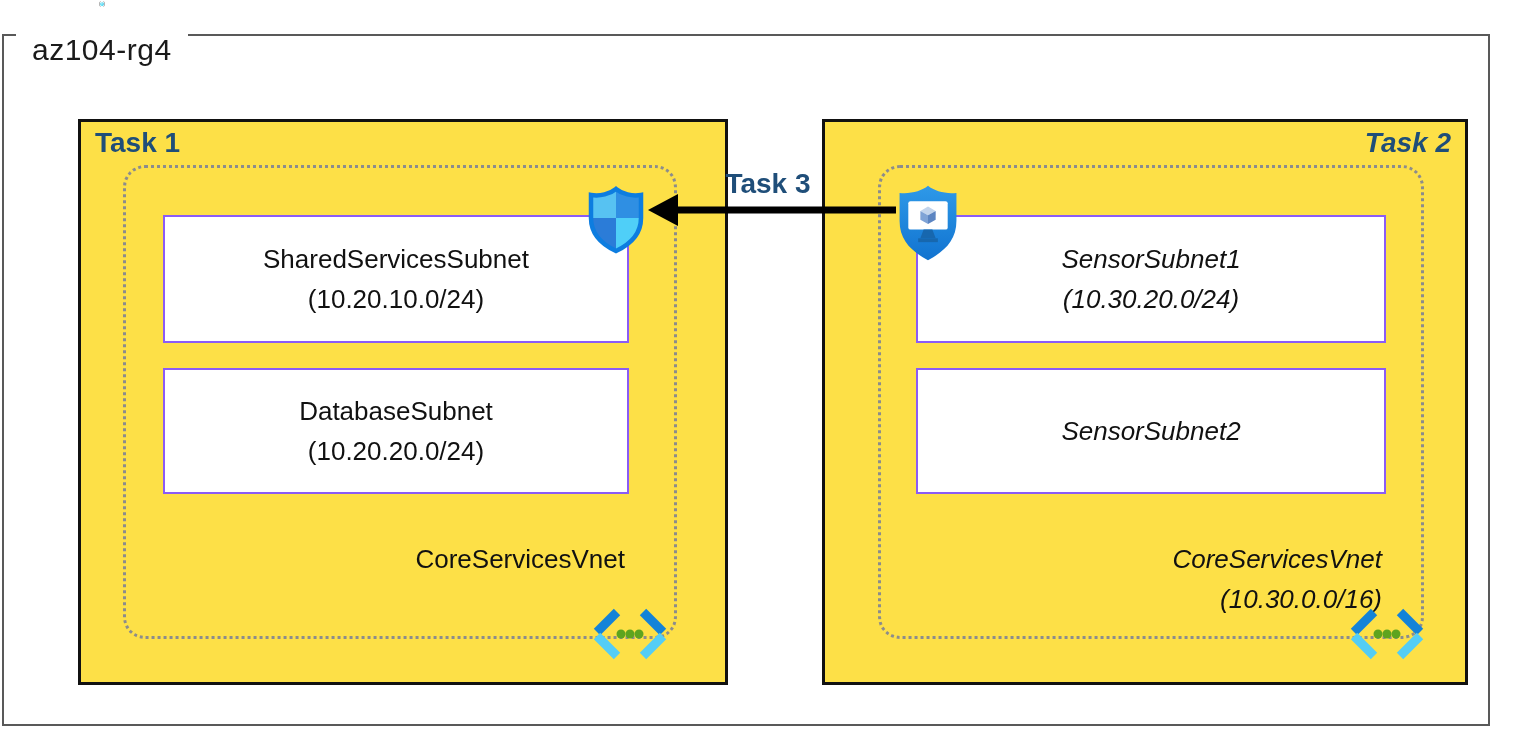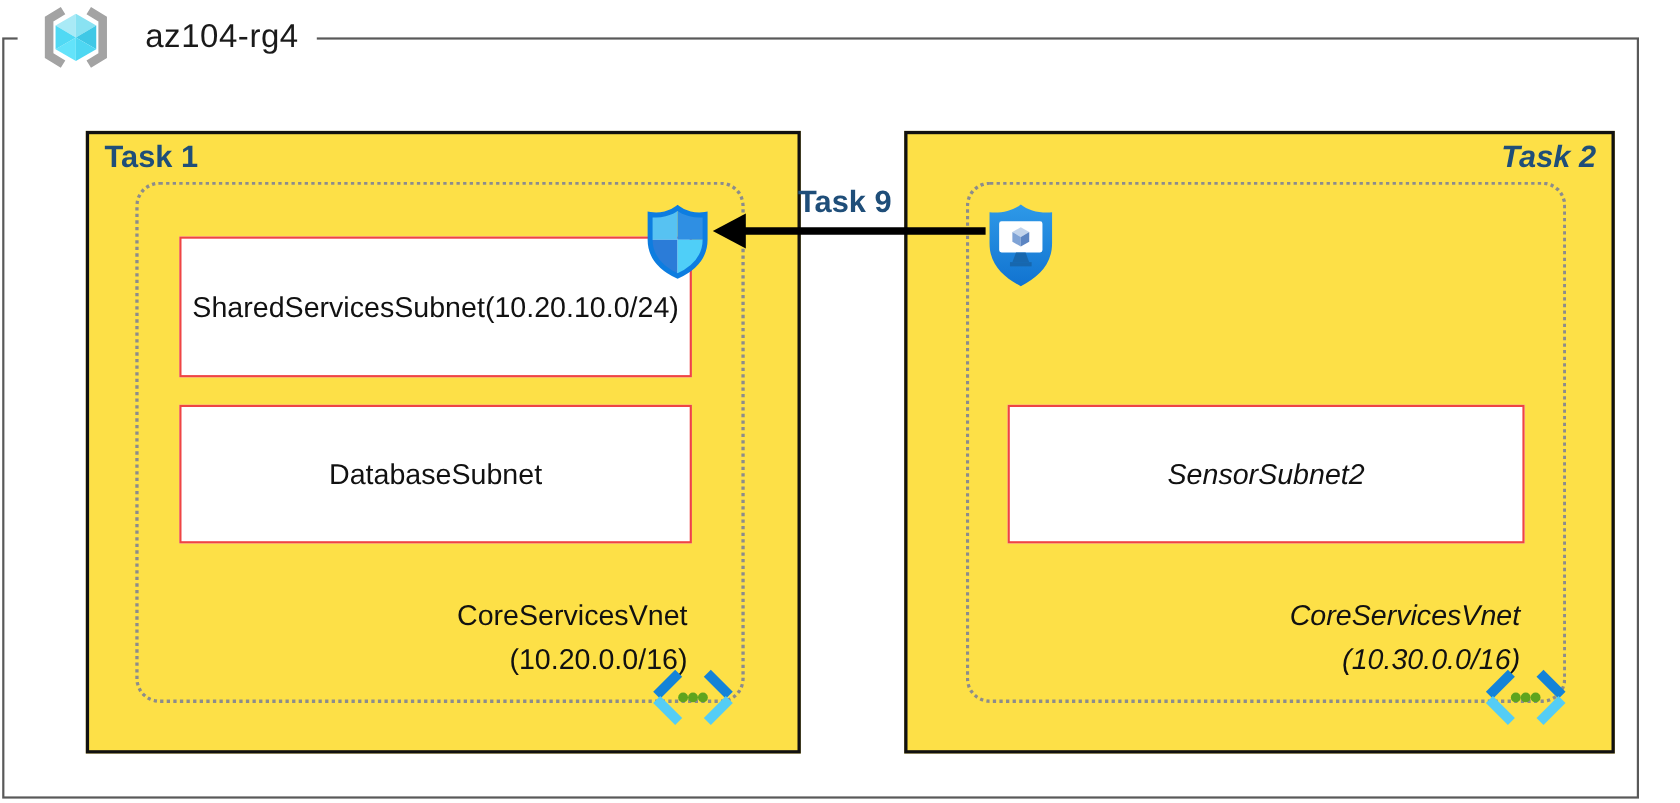--- a/index.html
+++ b/index.html
@@ -2,38 +2,38 @@
 <html><head>
 <meta charset="utf-8">
 <style>
   html,body{margin:0;padding:0;background:#ffffff;}
   body{font-family:"Liberation Sans", sans-serif; -webkit-font-smoothing:antialiased;}
   .canvas{position:relative;width:1527px;height:730px;background:#ffffff;overflow:hidden;}
 
   
   .rg-border{position:absolute;left:2px;top:34px;width:1484px;height:688px;border:2px solid #595959;}
   .rg-head{position:absolute;left:16px;top:1px;height:66px;display:flex;align-items:center;gap:26px;
-           padding:0 16px;background:#ffffff;z-index:3;}
+           padding:0 16px;background:#ffffff;z-index:3;flex-direction:column;}
   .rg-name{font-size:30px;color:#1a1a1a;letter-spacing:0.5px;}
 
   
   .task-box{position:absolute;top:119px;height:560px;background:#fde047;border:3px solid #111111;}
   .task1{left:78px;width:644px;}
   .task2{left:822px;width:640px;font-style:italic;}
   .task-label{position:absolute;top:5px;font-size:28px;font-weight:bold;color:#1F4E79;}
   .task1 .task-label{left:14px;}
   .task2 .task-label{right:14px;}
 
   
   .dotted{position:absolute;border:3px dotted #8C8C8C;border-radius:22px;}
   .task1 .dotted{left:42px;top:43px;width:548px;height:468px;}
   .task2 .dotted{left:53px;top:43px;width:540px;height:468px;}
 
   
-  .subnet{position:absolute;background:#ffffff;border:2px solid #ef4444;display:flex;
+  .subnet{position:absolute;background:#ffffff;border:2px solid #8b5cf6;display:flex;flex-direction:column;
           justify-content:center;align-items:center;font-size:26px;line-height:40px;color:#111111;text-align:center;}
   .task1 .subnet{left:82px;width:462px;}
   .task2 .subnet{left:91px;width:466px;}
   .subnet.row1{top:93px;height:124px;}
   .subnet.row2{top:246px;height:122px;}
 
   
   .vnet-label{position:absolute;top:417px;font-size:26px;line-height:40px;color:#111111;text-align:right;}
   .task1 .vnet-label{left:82px;width:462px;}
   .task2 .vnet-label{left:91px;width:466px;}
@@ -75,42 +75,46 @@
     <div class="task-label">Task 1</div>
     <div class="dotted"></div>
 
     <div class="subnet row1">
       <span>SharedServicesSubnet</span>
       <span>(10.20.10.0/24)</span>
     </div>
 
     <div class="subnet row2">
       <span>DatabaseSubnet</span>
+      <span>(10.20.20.0/24)</span>
     </div>
 
     <div class="vnet-label">
       <div>CoreServicesVnet</div>
-      <div>(10.20.0.0/16)</div>
     </div>
 
     <svg class="vnet-icon" viewBox="0 0 74 52">
       <line x1="24" y1="4" x2="4" y2="24" stroke="#1383D8" stroke-width="9"></line>
       <line x1="4" y1="28" x2="24" y2="48" stroke="#54CDF5" stroke-width="9"></line>
       <line x1="50" y1="4" x2="70" y2="24" stroke="#1383D8" stroke-width="9"></line>
       <line x1="70" y1="28" x2="50" y2="48" stroke="#54CDF5" stroke-width="9"></line>
       <circle cx="28" cy="26" r="4.5" fill="#5EA41E"></circle>
       <circle cx="37" cy="26" r="4.5" fill="#5EA41E"></circle>
       <circle cx="46" cy="26" r="4.5" fill="#5EA41E"></circle>
     </svg>
   </div>
 
   <div class="task-box task2">
     <div class="task-label">Task 2</div>
     <div class="dotted"></div>
 
+    <div class="subnet row1">
+      <span>SensorSubnet1</span>
+      <span>(10.30.20.0/24)</span>
+    </div>
 
     <div class="subnet row2">
       <span>SensorSubnet2</span>
     </div>
 
     <div class="vnet-label">
       <div>CoreServicesVnet</div>
       <div>(10.30.0.0/16)</div>
     </div>
 
@@ -118,21 +122,21 @@
       <line x1="24" y1="4" x2="4" y2="24" stroke="#1383D8" stroke-width="9"></line>
       <line x1="4" y1="28" x2="24" y2="48" stroke="#54CDF5" stroke-width="9"></line>
       <line x1="50" y1="4" x2="70" y2="24" stroke="#1383D8" stroke-width="9"></line>
       <line x1="70" y1="28" x2="50" y2="48" stroke="#54CDF5" stroke-width="9"></line>
       <circle cx="28" cy="26" r="4.5" fill="#5EA41E"></circle>
       <circle cx="37" cy="26" r="4.5" fill="#5EA41E"></circle>
       <circle cx="46" cy="26" r="4.5" fill="#5EA41E"></circle>
     </svg>
   </div>
 
-  <div class="task3-label">Task 9</div>
+  <div class="task3-label">Task 3</div>
 
   <svg class="arrow-svg" viewBox="0 0 254 40">
     <line x1="26" y1="20" x2="250" y2="20" stroke="#000000" stroke-width="7"></line>
     <polygon points="2,20 32,4 32,36" fill="#000000"></polygon>
   </svg>
 
   <svg class="nsg-icon" viewBox="0 0 60 68">
     <defs>
       <clipPath id="nsgClip">
         <path d="M30 3 C36 8, 46 10.5, 55 9 L55 32 C55 48, 45 58, 30 65 C15 58, 5 48, 5 32 L5 9 C14 10.5, 24 8, 30 3 Z"></path>

